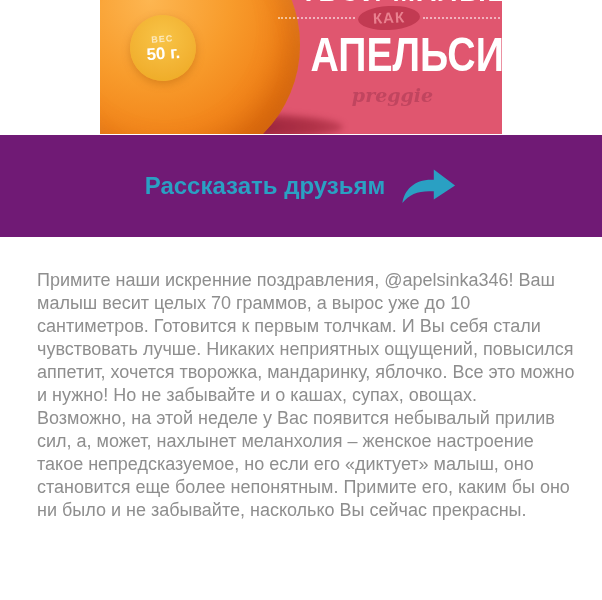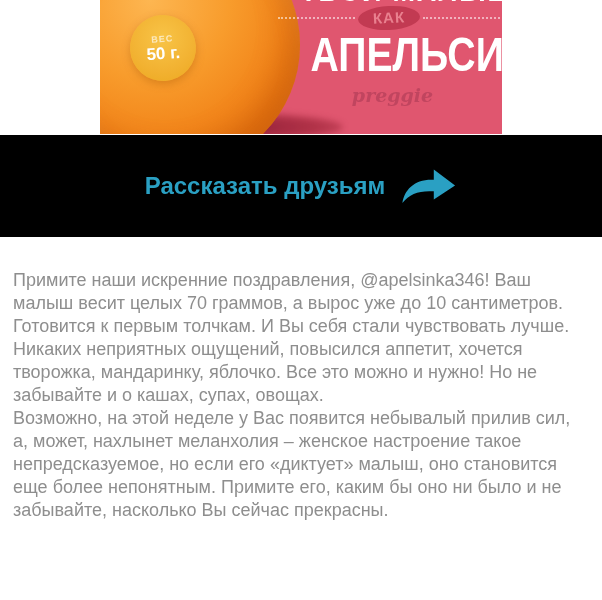--- a/index.html
+++ b/index.html
@@ -150,21 +150,21 @@
     font-weight: 700;
     font-size: 19px;
     color: #c0455f;
   }
 
   
   .share-bar {
     width: 602px;
     height: 102px;
     margin-top: 1px;
-    background: #000000;
+    background: #701a75;
     display: flex;
     align-items: center;
     justify-content: center;
   }
   .share-link {
     display: flex;
     align-items: center;
     cursor: pointer;
     text-decoration: none;
   }
@@ -173,21 +173,21 @@
     font-weight: 700;
     color: #2aa0c3;
   }
   .share-arrow {
     margin-left: 14px;
     display: block;
   }
 
   
   .article {
-    padding: 32px 25px 0 13px;
+    padding: 32px 25px 0 37px;
     color: #8e8e8e;
     font-size: 18px;
     line-height: 23px;
   }
   .article p {
     margin: 0;
   }
 </style>
 </head>
 <body>

